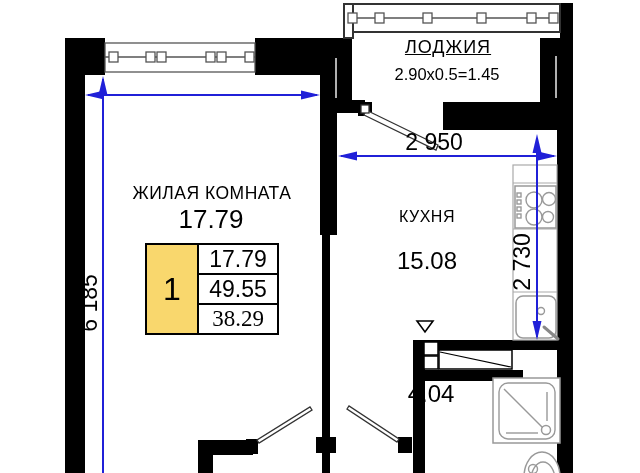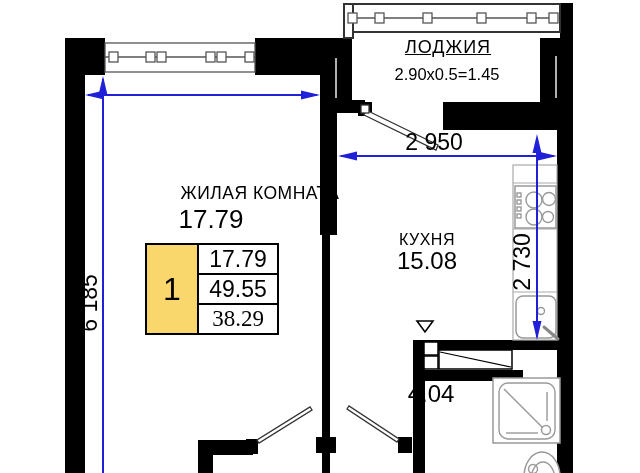--- a/index.html
+++ b/index.html
@@ -150,27 +150,27 @@
       <polygon class="dim-arrow" points="338,156 357,151.5 357,160.5"></polygon>
       <polygon class="dim-arrow" points="557,156 538,151.5 538,160.5"></polygon>
     </g>
     <g>
       <line class="dim-line" x1="537" y1="138" x2="537" y2="337"></line>
       <polygon class="dim-arrow" points="537,134 532.5,153 541.5,153"></polygon>
       <polygon class="dim-arrow" points="537,340 532.5,321 541.5,321"></polygon>
     </g>
   </svg>
 
-  <div class="lbl" style="left:212px;top:184px;font-size:17.5px;letter-spacing:0.5px;margin-left:48px;">ЖИЛАЯ КОМНАТА</div>
+  <div class="lbl" style="left:212px;top:184px;font-size:17.5px;letter-spacing:0.5px;">ЖИЛАЯ КОМНАТА</div>
   <div class="lbl" style="left:211px;top:206px;font-size:26px;">17.79</div>
 
   <div class="lbl" style="left:448px;top:38px;font-size:18px;letter-spacing:1px;text-decoration:underline;">ЛОДЖИЯ</div>
   <div class="lbl" style="left:447px;top:60px;font-size:16.5px;margin-top:6px;">2.90x0.5=1.45</div>
 
-  <div class="lbl" style="left:427px;top:232px;font-size:16px;letter-spacing:0.5px;">КУХНЯ</div>
+  <div class="lbl" style="left:427px;top:209px;font-size:16px;letter-spacing:0.5px;">КУХНЯ</div>
   <div class="lbl" style="left:427px;top:248px;font-size:24px;">15.08</div>
 
   <div class="lbl" style="left:431px;top:381px;font-size:24px;">4.04</div>
 
   <div class="lbl" style="left:434px;top:130px;font-size:23px;">2 950</div>
   <div class="lbl rot" style="left:89px;top:303px;font-size:23px;">6 185</div>
   <div class="lbl rot" style="left:522px;top:262px;font-size:23px;">2 730</div>
 
   <div class="sum-table">
     <div class="sum-left">1</div>

